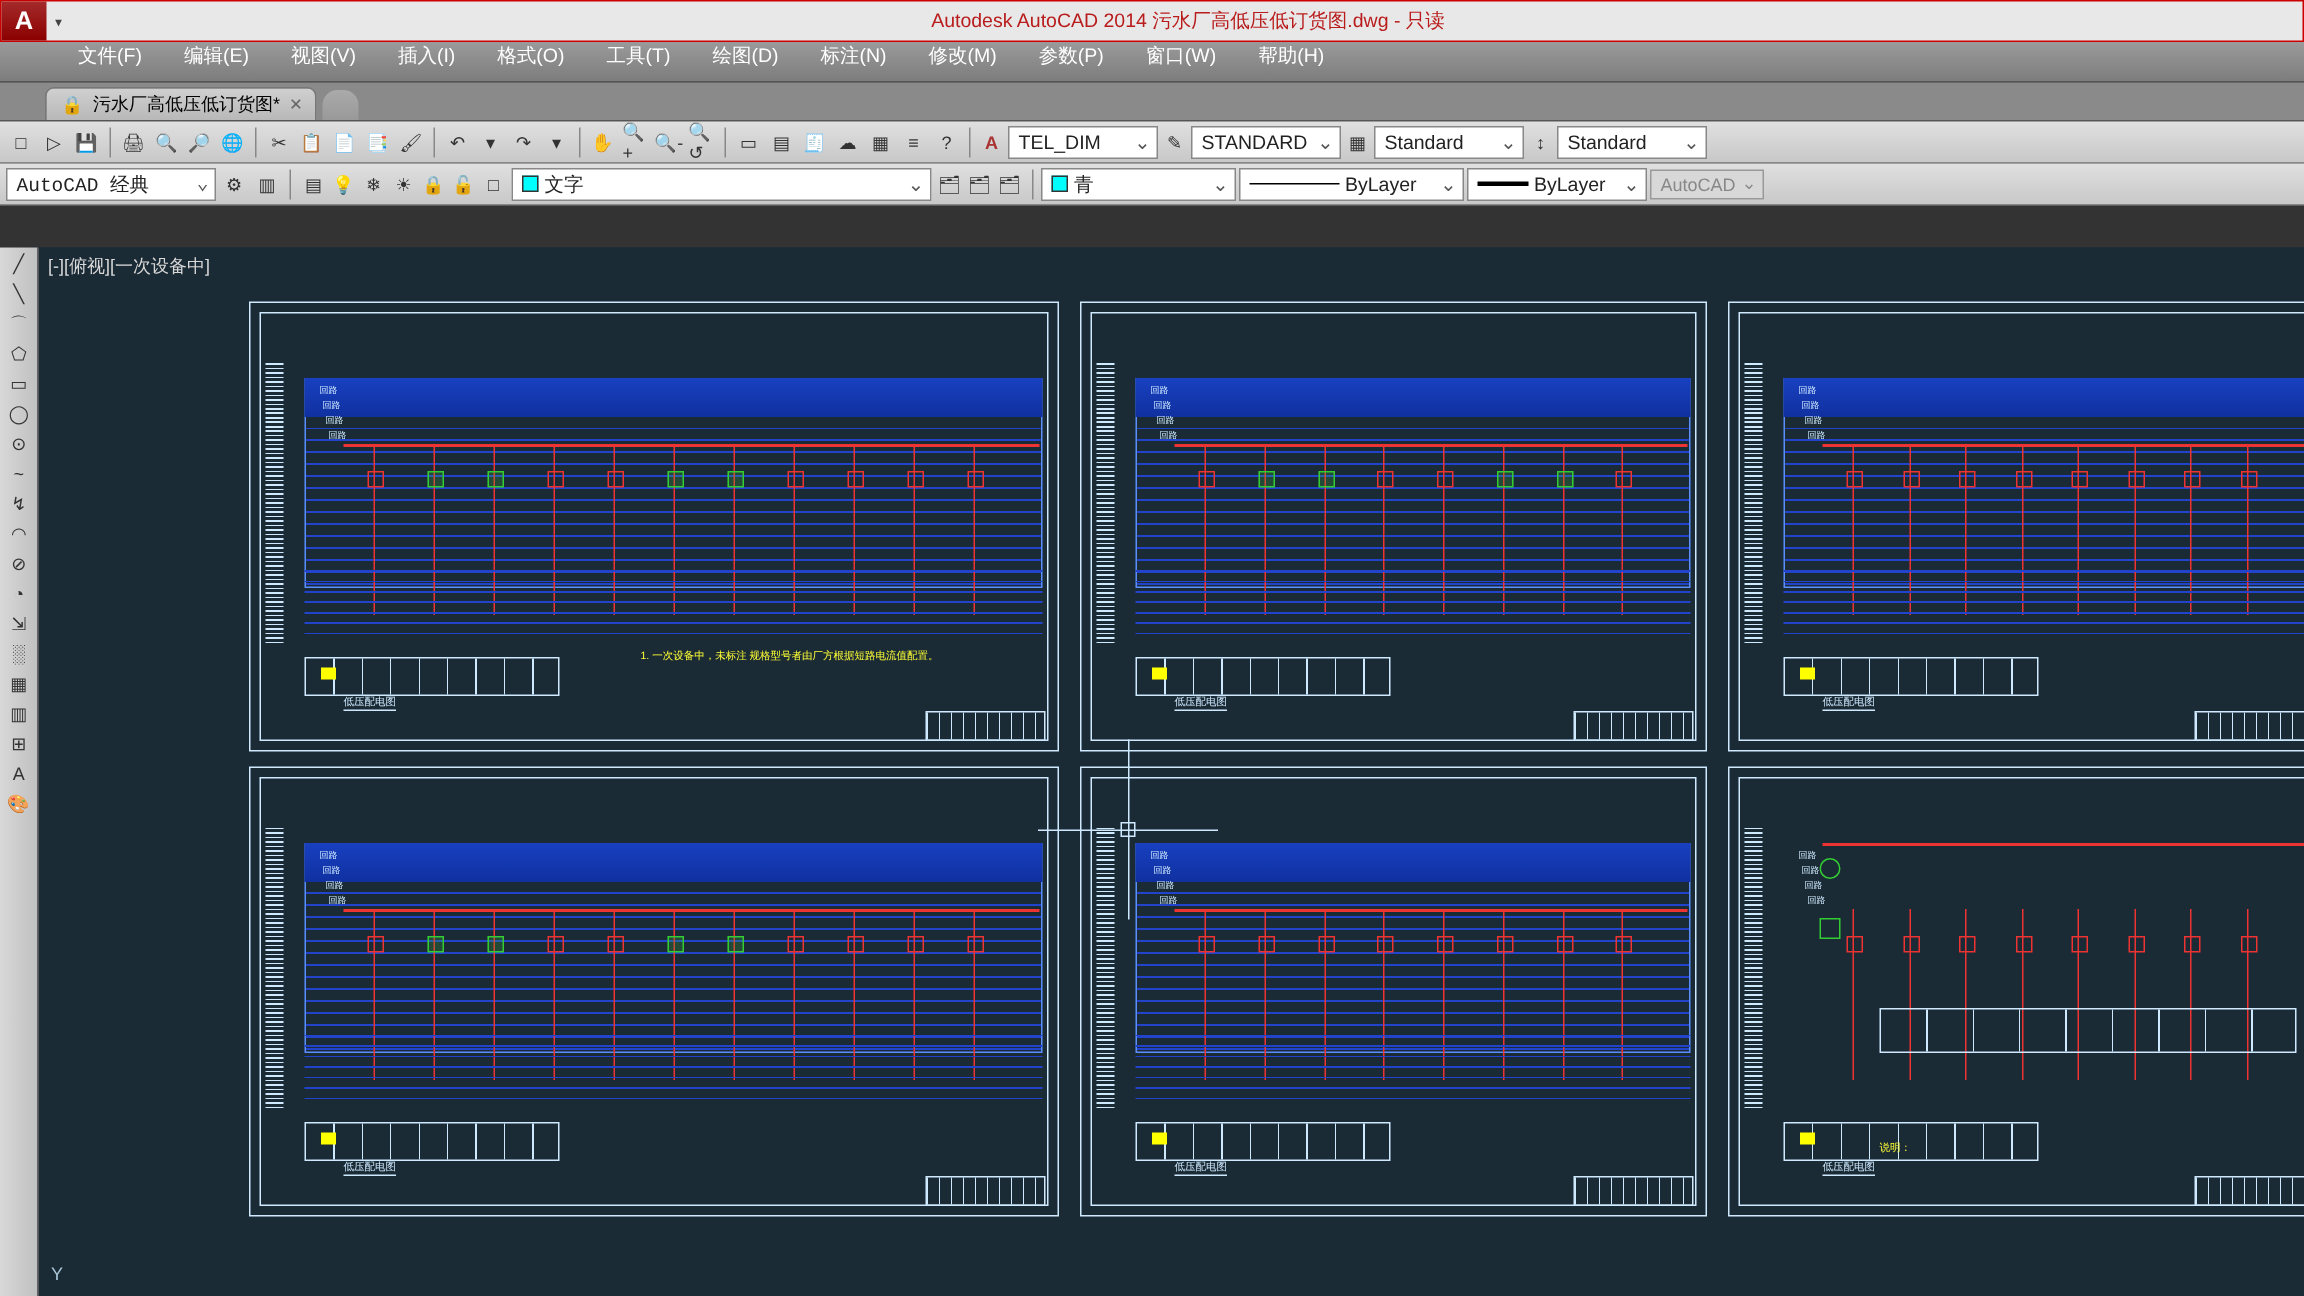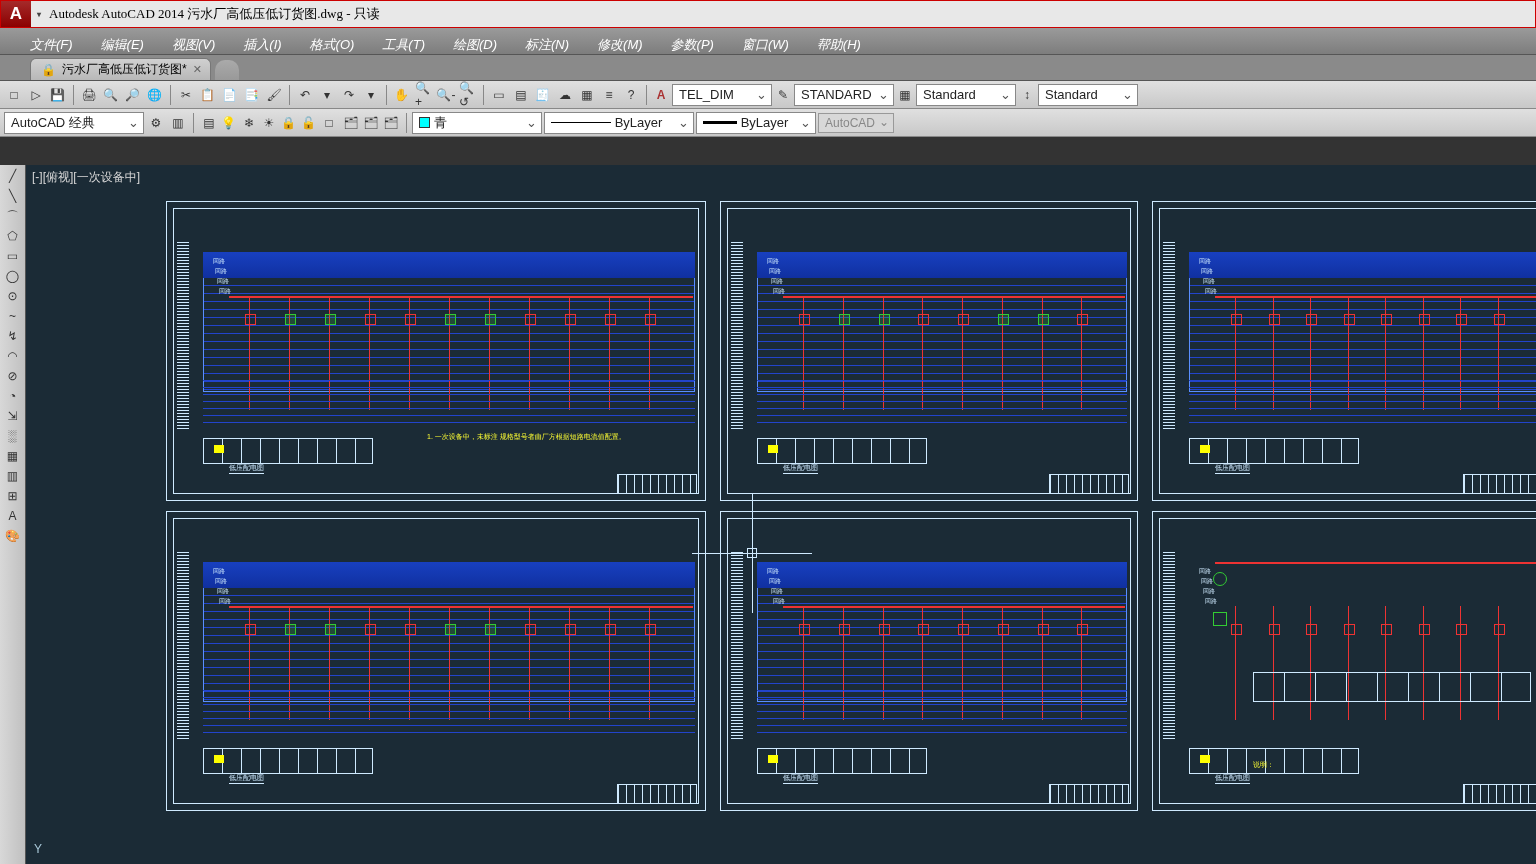--- a/index.html
+++ b/index.html
@@ -1,36 +1,36 @@
 <!DOCTYPE html>
 <html><head>
 <meta charset="utf-8">
 <style>
   * { margin: 0; padding: 0; box-sizing: border-box; font-family: "Microsoft YaHei", sans-serif; }
   body { width: 1536px; height: 864px; overflow: hidden; background: #333; user-select: none; }
   
   .titlebar { height: 28px; background: #e8e8e8; border: 1px solid #c00; display: flex; align-items: center; }
   .app-logo { width: 30px; height: 26px; background: linear-gradient(#a52a2a,#8b0000); color:#fff; font-weight:bold; font-size:17px; display:flex; align-items:center; justify-content:center; position:relative; margin-right:4px;}
   .app-logo::after{content:"▾";font-size:8px;position:absolute;right:-10px;color:#444;}
-  .title-text { flex:1; color:#000000; font-size:13px;font-family:Liberation Serif, serif; }
-  
-  .menubar { height: 27px; background: linear-gradient(#9a9a9a,#7d7d7d); display:flex; align-items:flex-end; padding-left:16px; border-bottom:1px solid #555;font-style:italic;}
+  .title-text { flex:1; text-align:center; color:#b91c1c; font-size:13px; }
+  
+  .menubar { height: 27px; background: linear-gradient(#9a9a9a,#7d7d7d); display:flex; align-items:flex-start; padding-left:38px; border-bottom:1px solid #555;}
   .menu-item { color:#fff; padding: 0 14px; font-size:13px; cursor:pointer; }
   
   .tabstrip { height: 26px; background:#8a8a8a; display:flex; align-items:flex-end; padding-left:30px; border-bottom:1px solid #555;}
   .file-tab { background:linear-gradient(#d0d0d0,#b8b8b8); border:1px solid #777; border-bottom:none; border-radius:6px 6px 0 0; padding:2px 8px 2px 10px; font-size:12px; display:flex; align-items:center; gap:6px; }
   .file-tab .x{color:#666;font-size:11px;cursor:pointer;}
   .tab-plus{ width:24px;height:20px;border-radius:10px 10px 0 0; background:linear-gradient(#aaa,#999); margin-left:4px;}
   
   .toolbar { height: 28px; background:linear-gradient(#e0e0e0,#c8c8c8); display:flex; align-items:center; padding:0 4px; gap:2px; border-bottom:1px solid #888; font-size:12px; color:#222;}
   .tbtn { width:20px; height:20px; border:1px solid transparent; display:inline-flex; align-items:center; justify-content:center; font-size:12px; color:#333; cursor:pointer;}
   .sep{ width:1px; height:20px; background:#888; margin:0 3px;}
   .combo { height:22px; background:#fff; border:1px solid #888; padding:0 18px 0 6px; font-size:13px; display:flex; align-items:center; position:relative; min-width:90px; cursor:pointer;}
   .combo::after{content:"⌄"; position:absolute; right:4px; top:2px; color:#555;}
-  .combo.wide{min-width:140px;}
+  .combo.wide{min-width:140px;font-family:Liberation Mono, monospace;}
   .combo.med{min-width:100px;}
   .icon-small{width:18px;height:18px;display:inline-flex;align-items:center;justify-content:center;font-size:12px;color:#333;}
   .layer-swatch{width:11px;height:11px;background:#0ff;border:1px solid #333;margin-right:4px;}
   .line-swatch{width:60px;height:0;border-top:1px solid #000;display:inline-block;}
   .line-swatch.thick{border-top:3px solid #000;}
   .bycolor{background:#d8d8d8;color:#888;border:1px solid #999;padding:2px 18px 2px 6px;font-size:12px;position:relative;}
   .bycolor::after{content:"⌄";position:absolute;right:4px;top:1px;}
   
   .workspace { position:absolute; top:165px; left:0; right:0; bottom:0; background:#1b2b36; display:flex;}
   .left-toolbar { width:26px; background:linear-gradient(90deg,#d8d8d8,#c0c0c0); border-right:1px solid #555; display:flex; flex-direction:column; align-items:center; padding-top:2px; gap:2px;}
@@ -147,20 +147,24 @@
   <span class="icon-small">↕</span>
   <div class="combo med">Standard</div>
 </div>
 
 <div class="toolbar">
   <div class="combo wide">AutoCAD 经典</div>
   <span class="tbtn">⚙</span>
   <span class="tbtn">▥</span>
   <span class="sep"></span>
   <span id="layertools"><span class="tbtn">▤</span><span class="tbtn">💡</span><span class="tbtn">❄</span><span class="tbtn">☀</span><span class="tbtn">🔒</span><span class="tbtn">🔓</span><span class="tbtn">□</span></span>
+  <div class="combo" style="min-width:280px">
+    <span class="layer-swatch"></span>
+    <span>文字</span>
+  </div>
   <span id="layerbtns"><span class="tbtn">🗂</span><span class="tbtn">🗂</span><span class="tbtn">🗂</span></span>
   <span class="sep"></span>
   <div class="combo" style="min-width:130px">
     <span class="layer-swatch"></span>
     <span>青</span>
   </div>
   <div class="combo" style="min-width:150px">
     <span class="line-swatch"></span>&nbsp;
     <span>ByLayer</span>
   </div>

